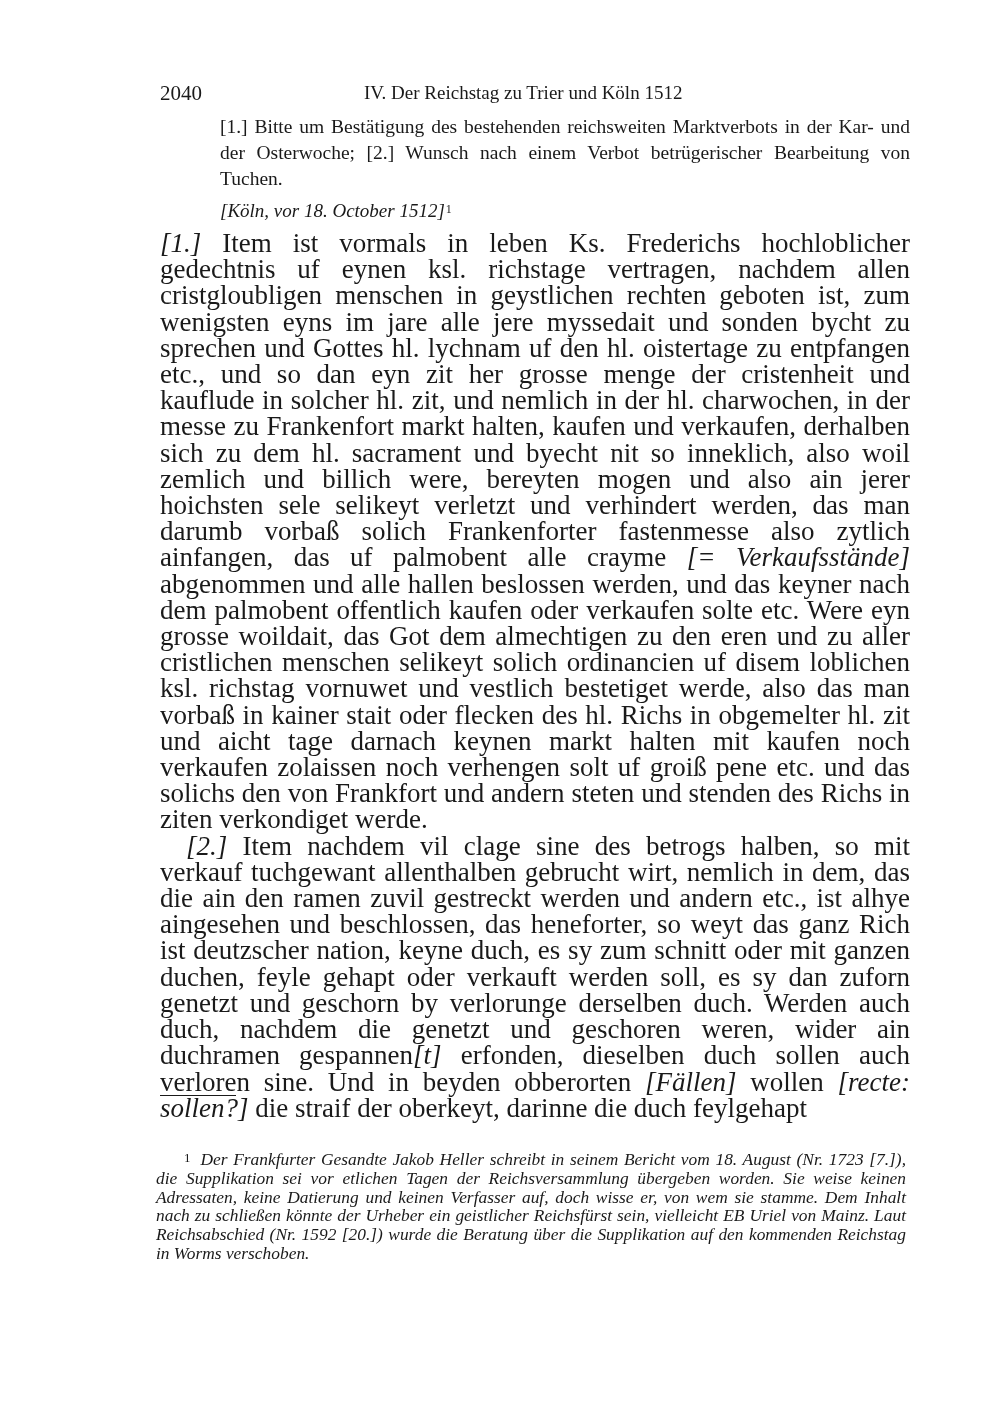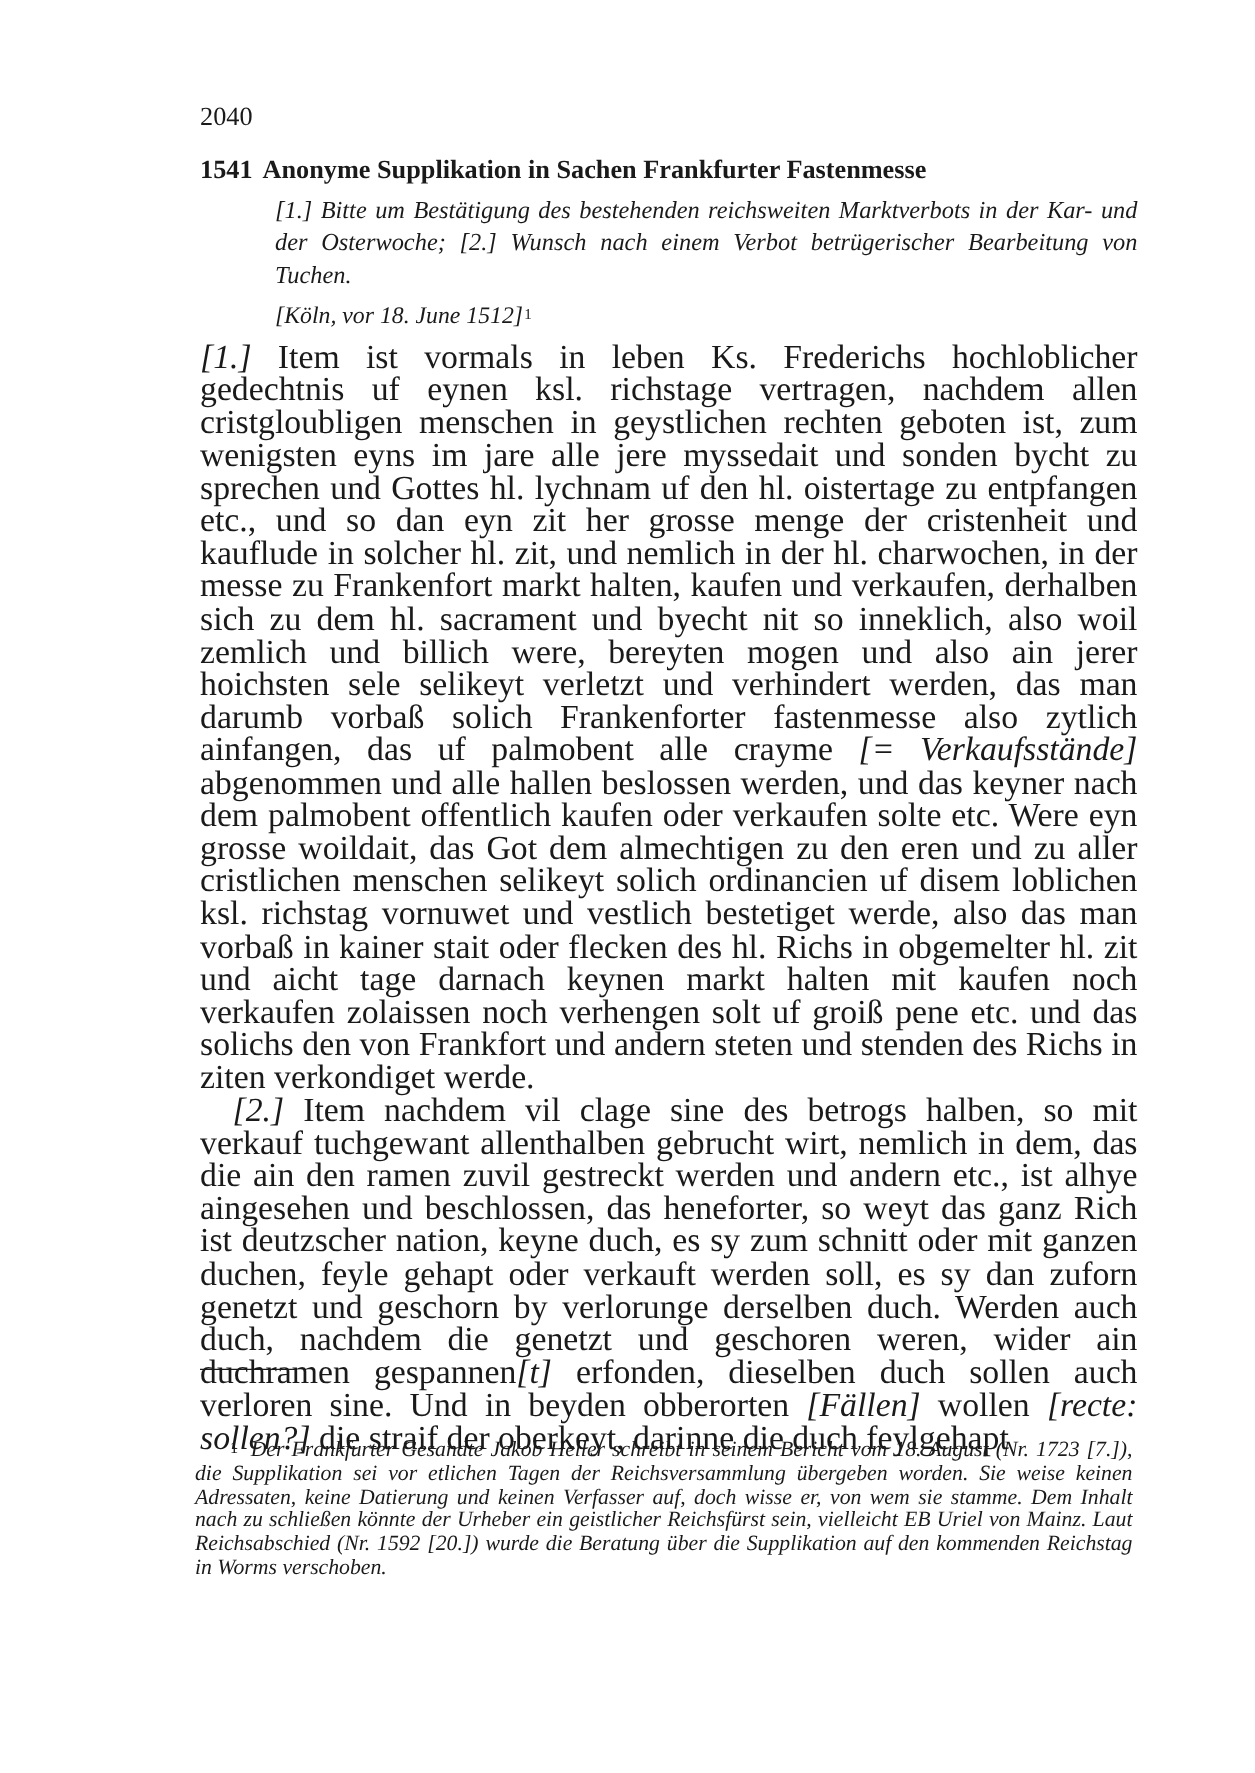--- a/index.html
+++ b/index.html
@@ -6,47 +6,45 @@
   body {
     width: 1004px; height: 1418px; position: relative; overflow: hidden;
     font-family: "Liberation Serif", "DejaVu Serif", serif; color: #1a1a1a;
   }
   .page { position: absolute; left: 160px; top: 78px; width: 750px; }
   .running-head { position: relative; height: 30px; font-size: 21px; line-height: 30px; }
   .running-head .pageno { position: absolute; left: 0; top: 0; }
   .running-head .title { position: absolute; left: 204px; top: 0; font-size: 19px; }
   .doc-heading { margin-top: 12px; font-size: 21px; font-weight: bold; line-height: 30px; white-space: nowrap; }
   .doc-heading .num { margin-right: 8px; }
-  .regest { margin-left: 60px; margin-top: 6px; font-style: italic; font-size: 19.5px; line-height: 26px; text-align: justify; }
+  .regest { margin-left: 60px; margin-top: 6px; font-size: 19.5px; line-height: 26px; text-align: justify; }
   .meta-line { margin-left: 60px; margin-top: 6px; font-style: italic; font-size: 19px; line-height: 26px; }
   .meta-line sup { font-style: normal; font-size: 12px; vertical-align: top; position: relative; top: -2px; margin-left: 1px; }
   .body { margin-top: 6px; font-size: 27px; line-height: 26.2px; text-align: justify; hyphens: manual; }
   .body p { margin: 0; }
   .body p.indent { text-indent: 26px; }
   .body .ed { font-style: italic; }
   .fn-rule { position: absolute; left: 160px; top: 1095px; width: 76px; height: 1px; background: #1a1a1a; }
   .footnote { position: absolute; left: 156px; top: 1102px; width: 750px; font-style: italic; font-size: 17.4px; line-height: 18.8px; text-align: justify; margin-top: 48px; }
   .footnote .fn-mark { font-style: normal; font-size: 13px; vertical-align: top; margin-left: 28px; margin-right: 10px; position: relative; top: -1px; }
 </style>
 </head>
 <body>
 
 <div class="page">
   <div class="running-head">
     <span class="pageno">2040</span>
+    <span class="title">IV. Der Reichstag zu Trier und Köln 1512</span>
   </div>
 
-  <div class="doc-heading">
-    <span class="num">1541</span><span>Anonyme Supplikation in Sachen Frankfurter Fastenmesse</span>
-  </div>
 
   <div class="regest">[1.] Bitte um Bestätigung des bestehenden reichsweiten Marktverbots in der Kar- und der Osterwoche; [2.] Wunsch nach einem Verbot betrügerischer Bearbeitung von Tuchen.</div>
 
   <div class="meta-line">
-    <span>[Köln, vor 18. June 1512]</span><sup>1</sup>
+    <span>[Köln, vor 18. October 1512]</span><sup>1</sup>
   </div>
 
 
   <div class="body">
     <p><span class="ed">[1.]</span><span> Item ist vormals in leben Ks. Frederichs hochloblicher gedechtnis uf eynen ksl. richstage vertragen, nachdem allen cristgloubligen menschen in geystlichen rechten geboten ist, zum wenigsten eyns im jare alle jere myssedait und sonden bycht zu sprechen und Gottes hl. lychnam uf den hl. oistertage zu entpfangen etc., und so dan eyn zit her grosse menge der cristenheit und kauflude in solcher hl. zit, und nemlich in der hl. charwochen, in der messe zu Frankenfort markt halten, kaufen und verkaufen, derhalben sich zu dem hl. sacrament und byecht nit so inneklich, also woil zemlich und billich were, bereyten mogen und also ain jerer hoichsten sele selikeyt verletzt und verhindert werden, das man darumb vorbaß solich Frankenforter fastenmesse also zytlich ainfangen, das uf palmobent alle crayme </span><span class="ed">[= Verkaufsstände]</span><span> abgenommen und alle hallen beslossen werden, und das keyner nach dem palmobent offentlich kaufen oder verkaufen solte etc. Were eyn grosse woildait, das Got dem almechtigen zu den eren und zu aller cristlichen menschen selikeyt solich ordinancien uf disem loblichen ksl. richstag vornuwet und vestlich bestetiget werde, also das man vorbaß in kainer stait oder flecken des hl. Richs in obgemelter hl. zit und aicht tage darnach keynen markt halten mit kaufen noch verkaufen zolaissen noch verhengen solt uf groiß pene etc. und das solichs den von Frankfort und andern steten und stenden des Richs in ziten verkondiget werde.</span></p>
     <p class="indent"><span class="ed">[2.]</span><span> Item nachdem vil clage sine des betrogs halben, so mit verkauf tuchge­want allenthalben gebrucht wirt, nemlich in dem, das die ain den ramen zuvil gestreckt werden und andern etc., ist alhye aingesehen und beschlossen, das heneforter, so weyt das ganz Rich ist deutzscher nation, keyne duch, es sy zum schnitt oder mit ganzen duchen, feyle gehapt oder verkauft werden soll, es sy dan zuforn genetzt und geschorn by verlorunge derselben duch. Werden auch duch, nachdem die genetzt und geschoren weren, wider ain duchramen gespannen</span><span class="ed">[t]</span><span> erfonden, dieselben duch sollen auch verloren sine. Und in beyden obberorten </span><span class="ed">[Fällen]</span><span> wollen </span><span class="ed">[recte: sollen?]</span><span> die straif der oberkeyt, darinne die duch feylgehapt</span></p>
   </div>
 </div>
 
 <div class="fn-rule"></div>

